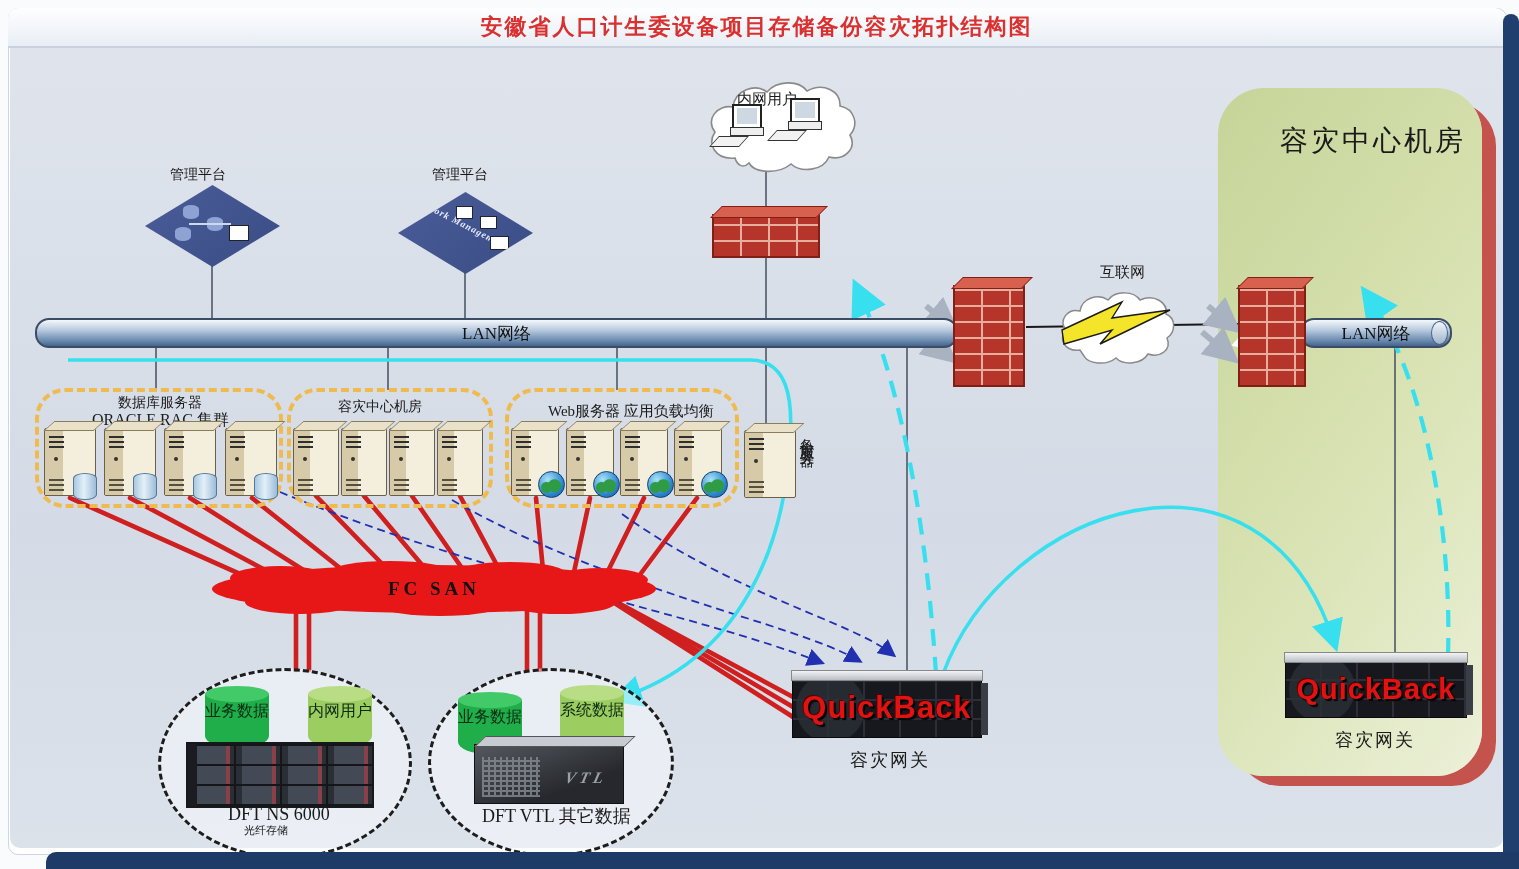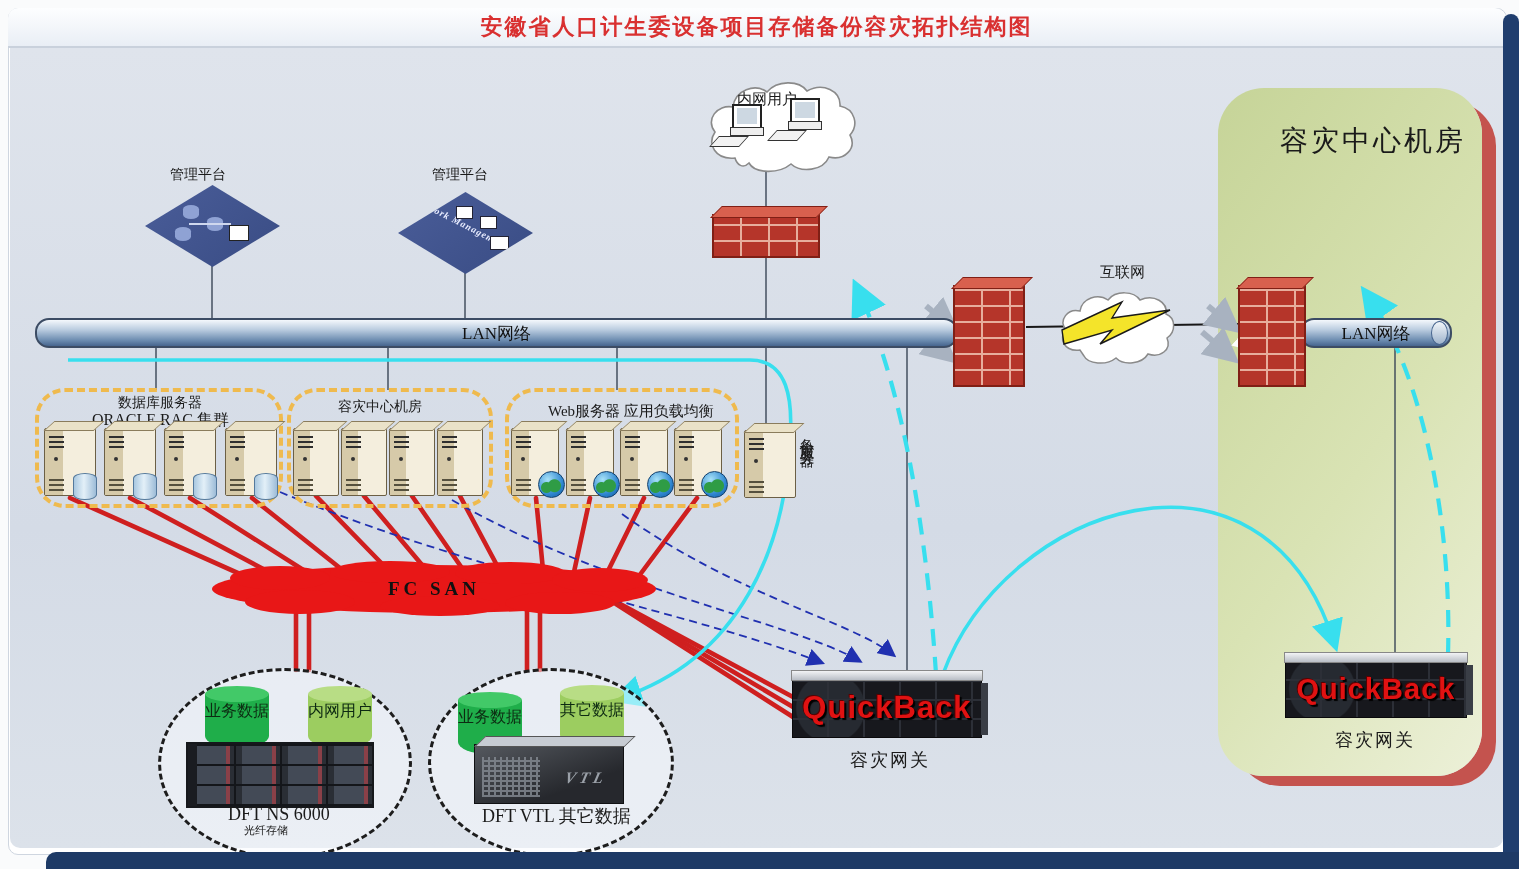--- a/index.html
+++ b/index.html
@@ -393,21 +393,21 @@
 
   <div class="ellipse-group" style="left:158px;top:668px;width:248px;height:185px;"></div>
   <div class="datacyl cyl-g" style="left:205px;top:694px;"><span>业务数据</span></div>
   <div class="datacyl cyl-lg" style="left:308px;top:694px;"><span>内网用户</span></div>
   <div class="array" style="left:186px;top:742px;width:184px;height:62px;"></div>
   <div class="lbl" style="left:228px;top:804px;font-size:18px;">DFT NS 6000</div>
   <div class="lbl" style="left:244px;top:823px;font-size:11px;">光纤存储</div>
 
   <div class="ellipse-group" style="left:428px;top:668px;width:240px;height:183px;"></div>
   <div class="datacyl cyl-g" style="left:458px;top:700px;"><span>业务数据</span></div>
-  <div class="datacyl cyl-lg" style="left:560px;top:693px;"><span>其它数据</span></div>
+  <div class="datacyl cyl-lg" style="left:560px;top:693px;"><span>系统数据</span></div>
   <div class="vtl" style="left:474px;top:744px;width:148px;height:58px;">
     <i class="vents"></i>
     <span class="logo">VTL</span>
   </div>
   <div class="lbl" style="left:482px;top:804px;font-size:18px;">DFT VTL 其它数据</div>
 
   <div class="qb" style="left:792px;top:678px;width:188px;height:58px;">
     <span class="qb-text">QuickBack</span>
   </div>
   <div class="lbl" style="left:850px;top:748px;font-size:18px;letter-spacing:2px;">容灾网关</div>

